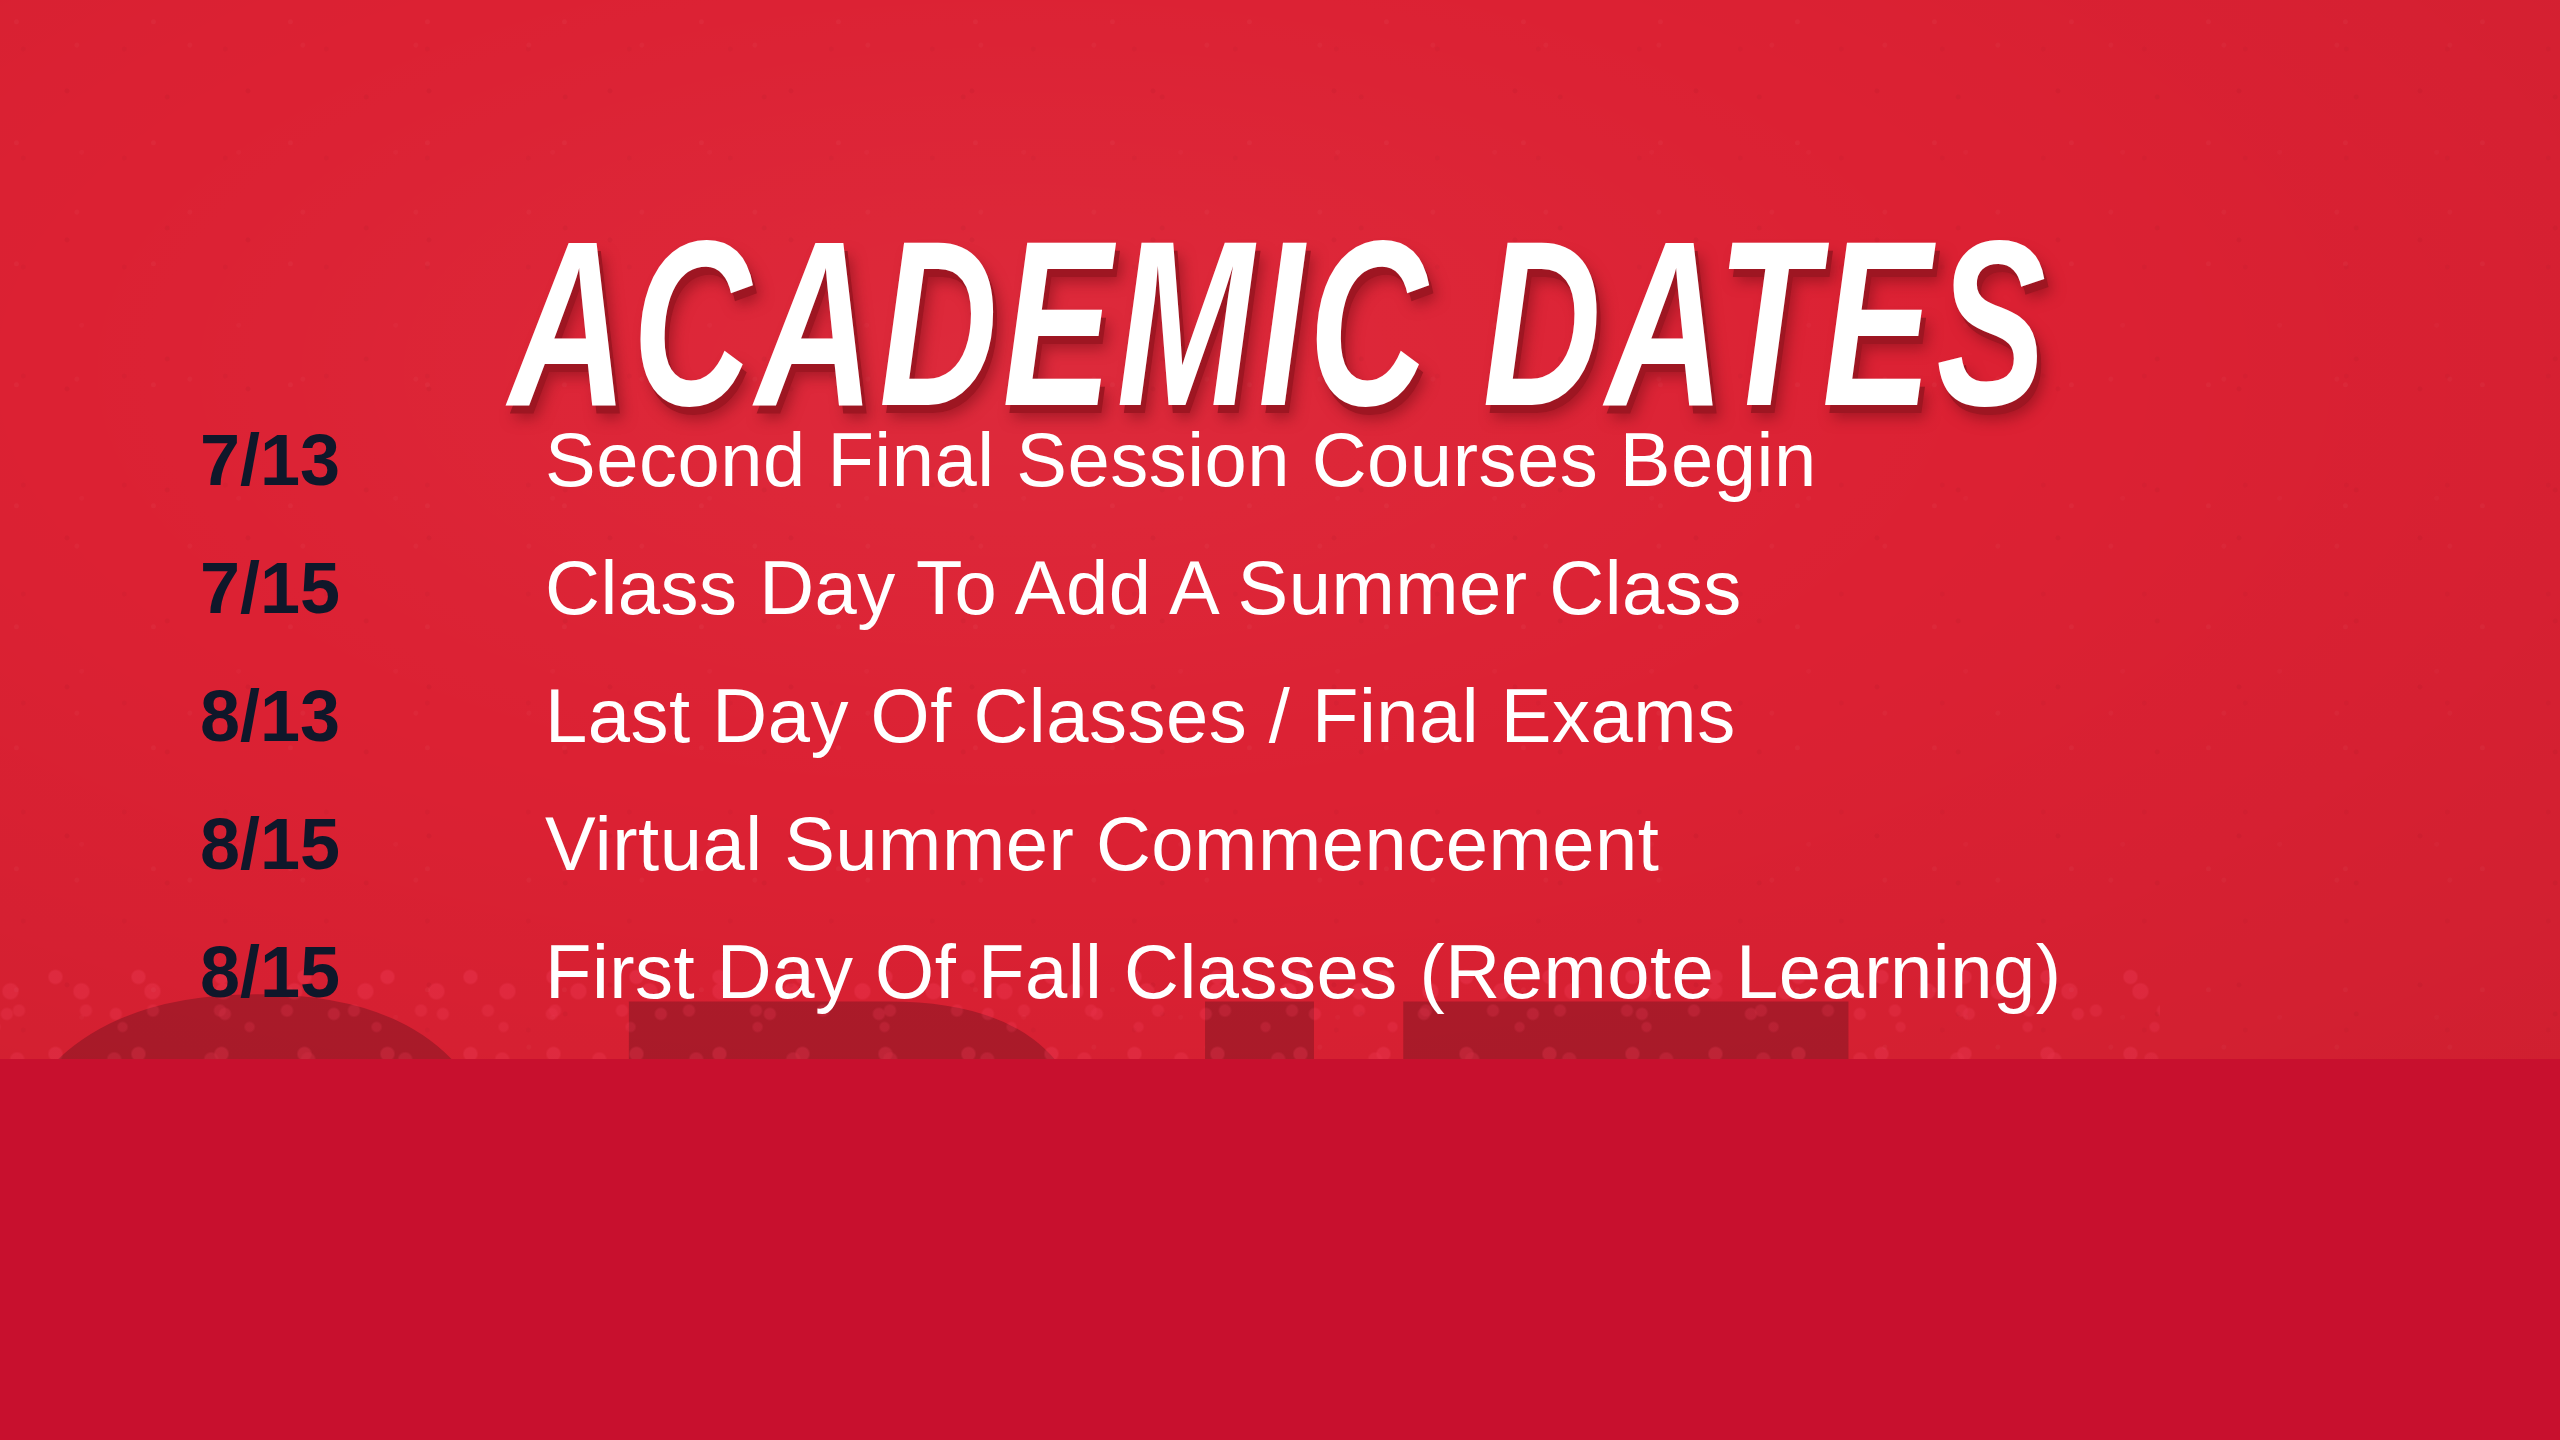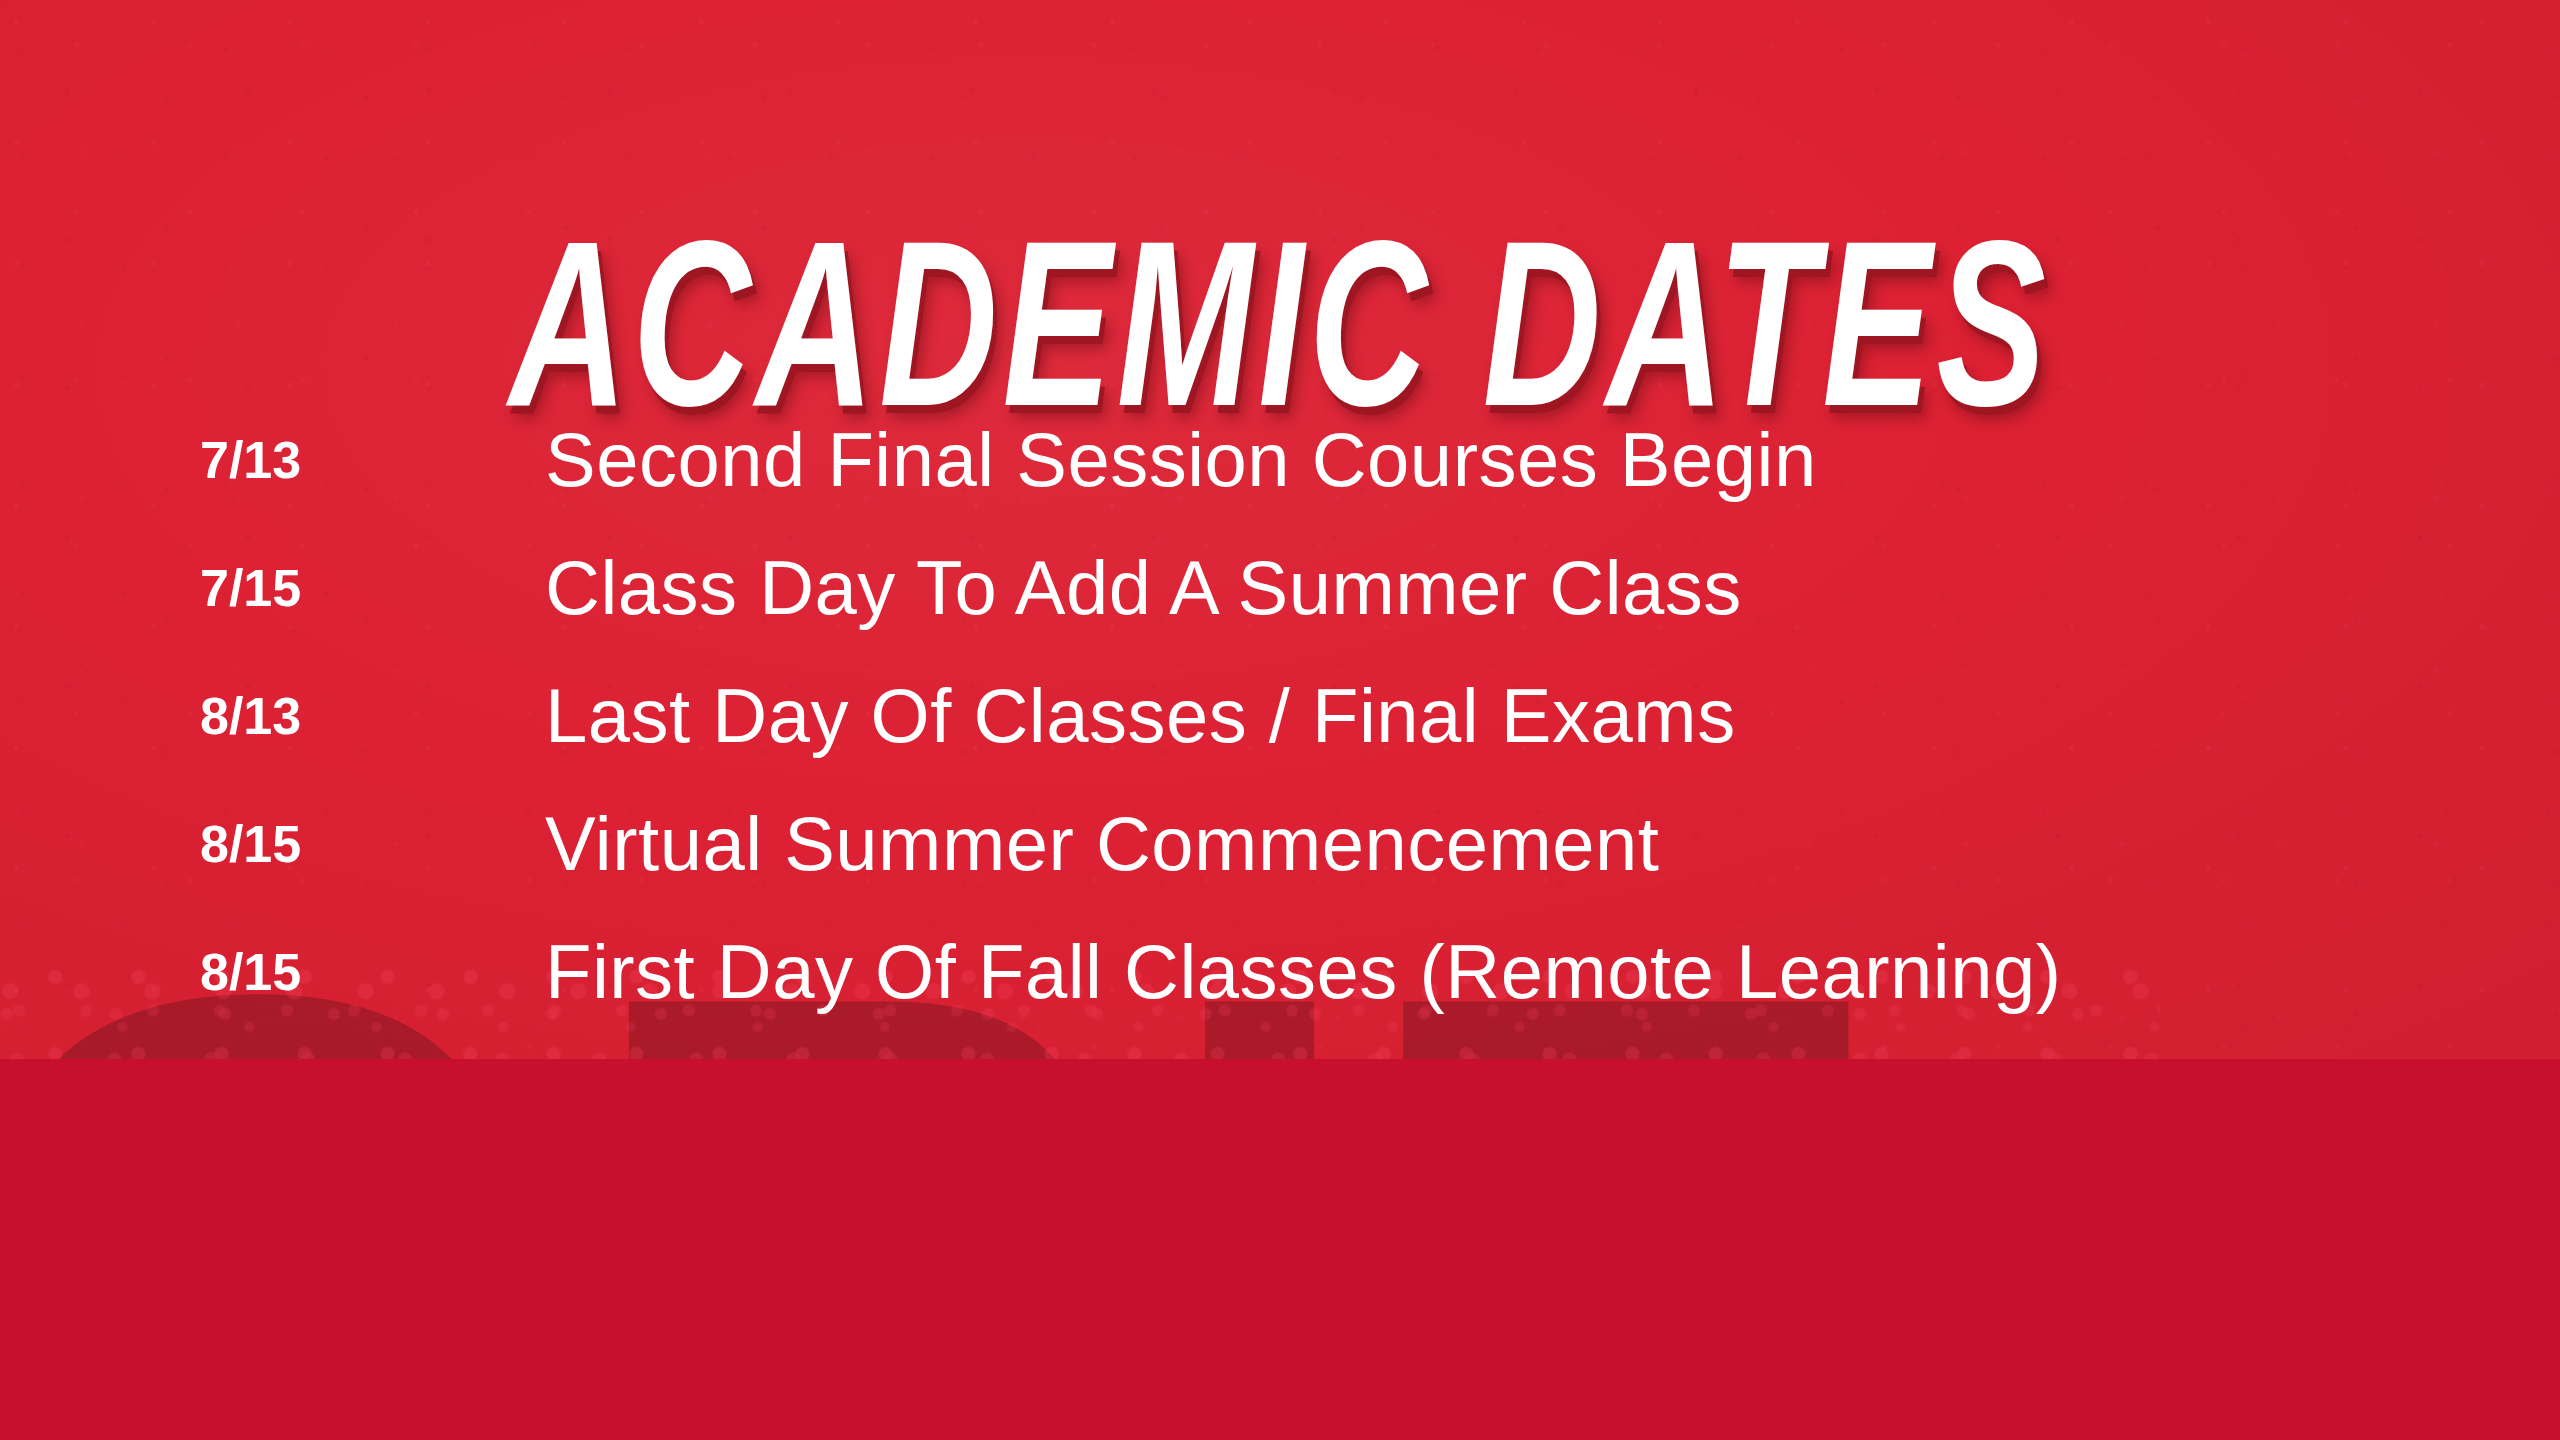--- a/index.html
+++ b/index.html
@@ -109,24 +109,24 @@
     top: 396px;
     width: 2280px;
   }
   .row {
     display: flex;
     align-items: flex-start;
     margin-bottom: 0px;
   }
   .row-date {
     flex: 0 0 345px;
-    color: #ffffff;
+    color: #0f172a;
     font-family: "Liberation Sans", sans-serif;
     font-weight: 700;
-    font-size: 52px;
+    font-size: 72px;
     line-height: 128px;
     letter-spacing: 0px;
     white-space: nowrap;
   }
   .row-desc {
     flex: 1 1 auto;
     color: #ffffff;
     font-family: "Liberation Sans", sans-serif;
     font-weight: 400;
     font-size: 76px;

